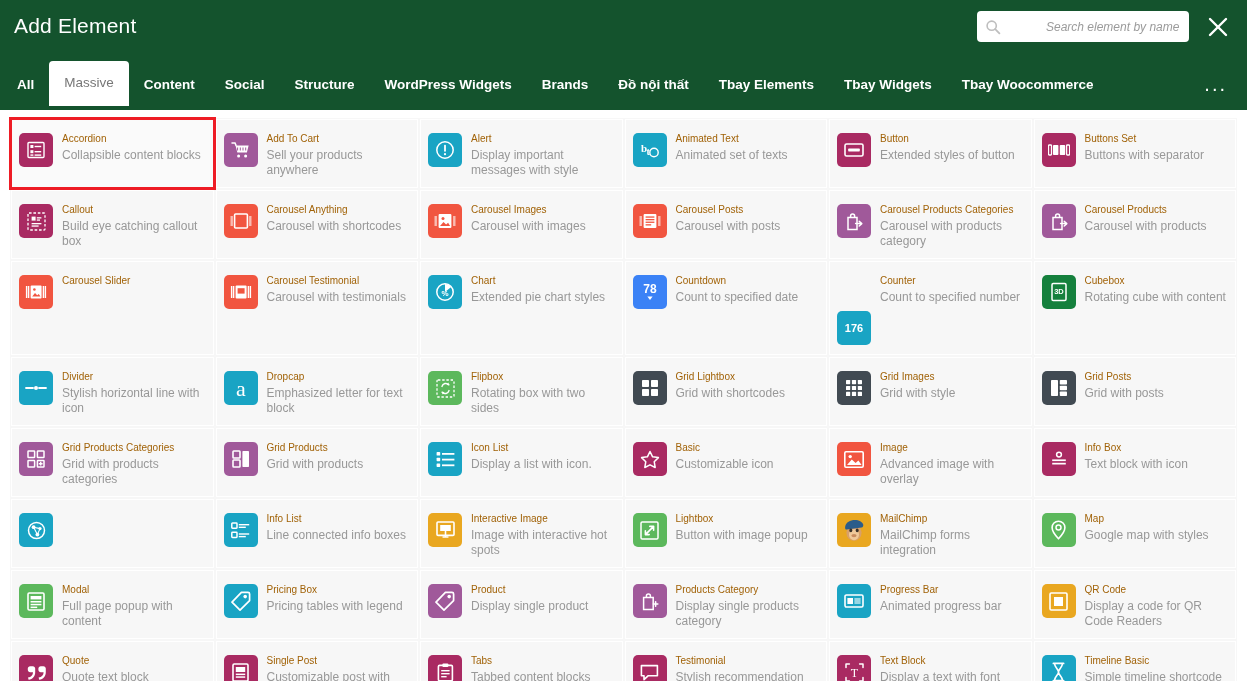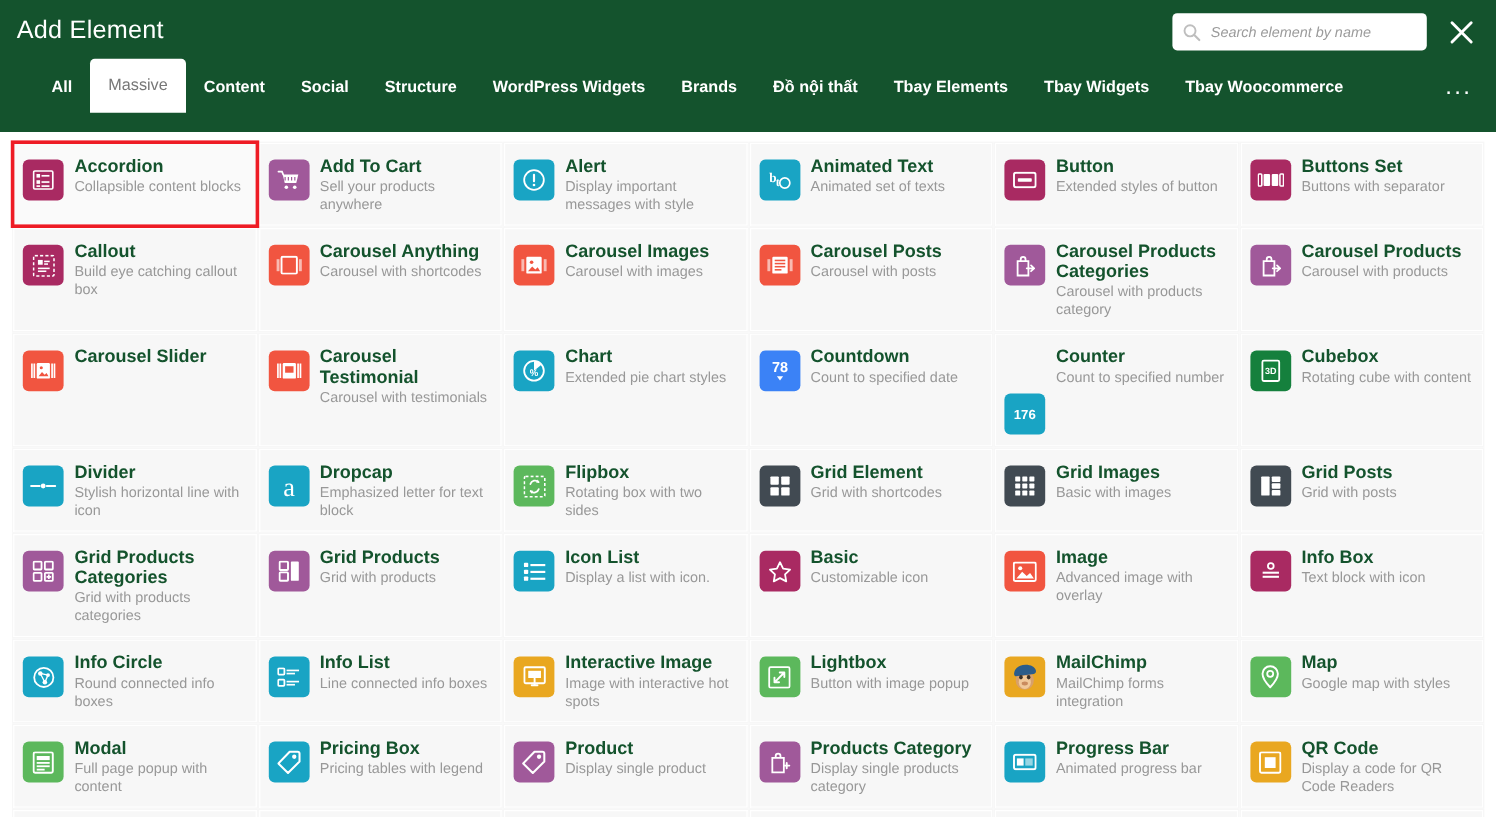--- a/index.html
+++ b/index.html
@@ -41,39 +41,40 @@
   .search-icon { width: 16px; height: 16px; flex: 0 0 16px; margin-right: 6px; opacity:.55; }
   .search-input {
     border: none; outline: none;
     flex: 1 1 auto;
     font-family: "Liberation Sans", sans-serif;
     font-size: 12px;
     font-style: italic;
     color: #555;
     background: transparent;
     min-width: 0;
+    margin-left: 37px;
   }
   .search-input::placeholder { color: #9b9b9b; font-style: italic; }
   .close-btn {
     position: absolute;
     right: 14px; top: 12px;
     width: 30px; height: 30px;
     cursor: pointer;
     display:flex; align-items:center; justify-content:center;
   }
 
   
   .tabs {
     position: absolute;
-    left: 0; bottom: 16px;
+    left: 0; bottom: 4px;
     width: 100%;
     height: 45px;
     display: flex;
     align-items: flex-end;
-    padding-left: 28px;
+    padding-left: 2px;
   }
   .tab {
     color: #ffffff;
     font-size: 13.5px;
     font-weight: bold;
     padding: 12px 15px;
     height: 43px;
     line-height: 19px;
     cursor: pointer;
     white-space: nowrap;
@@ -132,23 +133,23 @@
     margin-right: 9px;
     margin-top: 4px;
     display: flex;
     align-items: center;
     justify-content: center;
     color: #ffffff;
   }
   .cell-icon svg { display:block; }
   .cell-text { flex: 1 1 auto; min-width: 0; padding-top: 1px; }
   .cell-title {
-    color: #14532d;
-    font-size: 15px;
-    font-weight: bold;
+    color: #a16207;
+    font-size: 10px;
+    font-weight: normal;
     line-height: 17px;
     margin-bottom: 1px;
   }
   .cell-desc {
     color: #989898;
     font-size: 12px;
     line-height: 15px;
   }
 </style>
 </head>
@@ -482,21 +483,21 @@
         <div class="cell">
           <div class="cell-icon" style="background: rgb(65, 74, 82);">
             <svg width="18" height="18" viewBox="0 0 18 18">
               <rect x="1" y="1" width="7" height="7" rx=".8" fill="#ffffff"></rect>
               <rect x="10" y="1" width="7" height="7" rx=".8" fill="#ffffff"></rect>
               <rect x="1" y="10" width="7" height="7" rx=".8" fill="#ffffff"></rect>
               <rect x="10" y="10" width="7" height="7" rx=".8" fill="#ffffff"></rect>
             </svg>
           </div>
           <div class="cell-text">
-            <div class="cell-title">Grid Element</div>
+            <div class="cell-title">Grid Lightbox</div>
             <div class="cell-desc">Grid with shortcodes</div>
           </div>
         </div>
         <div class="cell">
           <div class="cell-icon" style="background: rgb(65, 74, 82);">
             <svg width="18" height="18" viewBox="0 0 18 18">
               <g fill="#ffffff">
                 <rect x="1" y="1" width="4.2" height="4.2" rx=".6"></rect>
                 <rect x="6.9" y="1" width="4.2" height="4.2" rx=".6"></rect>
                 <rect x="12.8" y="1" width="4.2" height="4.2" rx=".6"></rect>
@@ -504,21 +505,21 @@
                 <rect x="6.9" y="6.9" width="4.2" height="4.2" rx=".6"></rect>
                 <rect x="12.8" y="6.9" width="4.2" height="4.2" rx=".6"></rect>
                 <rect x="1" y="12.8" width="4.2" height="4.2" rx=".6"></rect>
                 <rect x="6.9" y="12.8" width="4.2" height="4.2" rx=".6"></rect>
                 <rect x="12.8" y="12.8" width="4.2" height="4.2" rx=".6"></rect>
               </g>
             </svg>
           </div>
           <div class="cell-text">
             <div class="cell-title">Grid Images</div>
-            <div class="cell-desc">Basic with images</div>
+            <div class="cell-desc">Grid with style</div>
           </div>
         </div>
         <div class="cell">
           <div class="cell-icon" style="background: rgb(65, 74, 82);">
             <svg width="18" height="18" viewBox="0 0 18 18">
               <rect x="1" y="1" width="7" height="16" rx=".8" fill="#ffffff"></rect>
               <rect x="9.8" y="1" width="7.2" height="4.6" rx=".8" fill="#ffffff"></rect>
               <rect x="9.8" y="6.7" width="7.2" height="4.6" rx=".8" fill="#ffffff"></rect>
               <rect x="9.8" y="12.4" width="7.2" height="4.6" rx=".8" fill="#ffffff"></rect>
             </svg>
@@ -611,24 +612,20 @@
         </div>
         <div class="cell">
           <div class="cell-icon" style="background: rgb(25, 164, 196);">
             <svg width="19" height="19" viewBox="0 0 19 19">
               <circle cx="9.5" cy="9.5" r="8" fill="none" stroke="#ffffff" stroke-width="1.5"></circle>
               <circle cx="6.6" cy="6.2" r="1.9" fill="#ffffff"></circle>
               <circle cx="13" cy="7.6" r="1.6" fill="#ffffff"></circle>
               <circle cx="10.4" cy="13.6" r="1.9" fill="#ffffff"></circle>
               <path d="M6.6 6.2L13 7.6M13 7.6l-2.6 6M10.4 13.6L6.6 6.2" stroke="#ffffff" stroke-width="1.1"></path>
             </svg>
-          </div>
-          <div class="cell-text">
-            <div class="cell-title">Info Circle</div>
-            <div class="cell-desc">Round connected info boxes</div>
           </div>
         </div>
         <div class="cell">
           <div class="cell-icon" style="background: rgb(25, 164, 196);">
             <svg width="19" height="17" viewBox="0 0 19 17">
               <rect x="0.8" y="1" width="5.2" height="5.2" rx=".7" fill="none" stroke="#ffffff" stroke-width="1.5"></rect>
               <rect x="7.8" y="2" width="10.4" height="1.4" fill="#ffffff"></rect>
               <rect x="7.8" y="4.6" width="7" height="1.4" fill="#ffffff"></rect>
               <rect x="0.8" y="10.3" width="5.2" height="5.2" rx=".7" fill="none" stroke="#ffffff" stroke-width="1.5"></rect>
               <rect x="7.8" y="11.3" width="10.4" height="1.4" fill="#ffffff"></rect>

